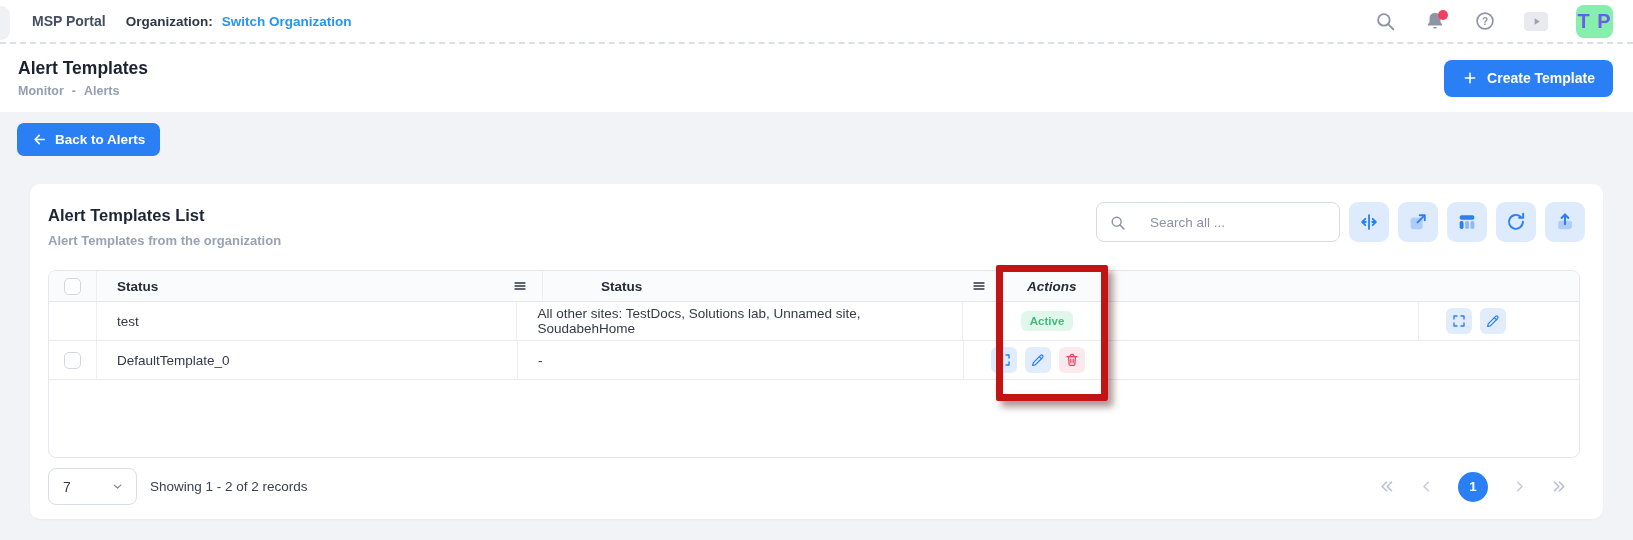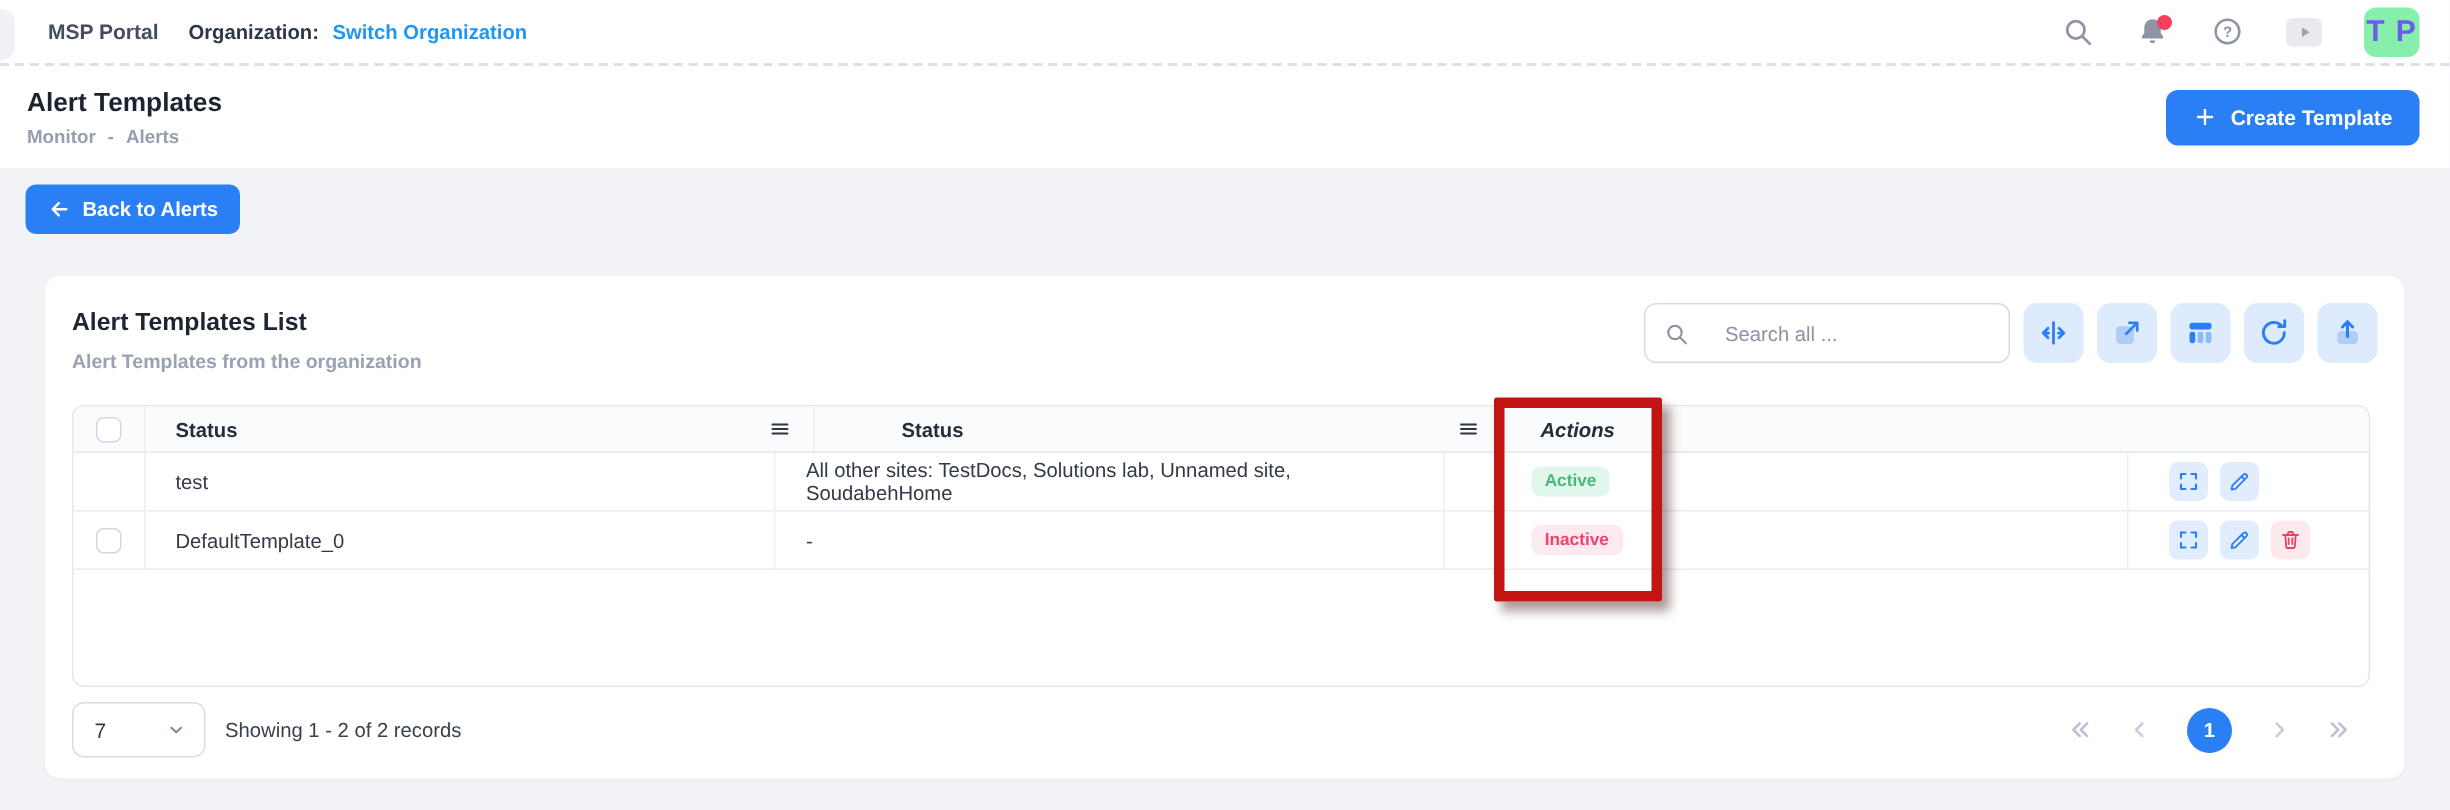--- a/index.html
+++ b/index.html
@@ -319,23 +319,20 @@
         </button>
       </div>
     </div>
 
     <div class="tr row">
       <div class="td c-check">
         <input type="checkbox" style="">
       </div>
       <div class="td c-name">DefaultTemplate_0</div>
       <div class="td c-scope">-</div>
-      <div class="td c-status">
-        <span class="badge badge-inactive">Inactive</span>
-      </div>
       <div class="td c-actions">
         <button class="act-btn">
           <svg viewBox="0 0 24 24" fill="none" stroke="#2a7ff5" stroke-width="2.1" stroke-linecap="round" stroke-linejoin="round">
               <path d="M4.5 9V4.5H9"></path>
               <path d="M15 4.5h4.5V9"></path>
               <path d="M19.5 15v4.5H15"></path>
               <path d="M9 19.5H4.5V15"></path>
             </svg>
         </button>
         <button class="act-btn">

